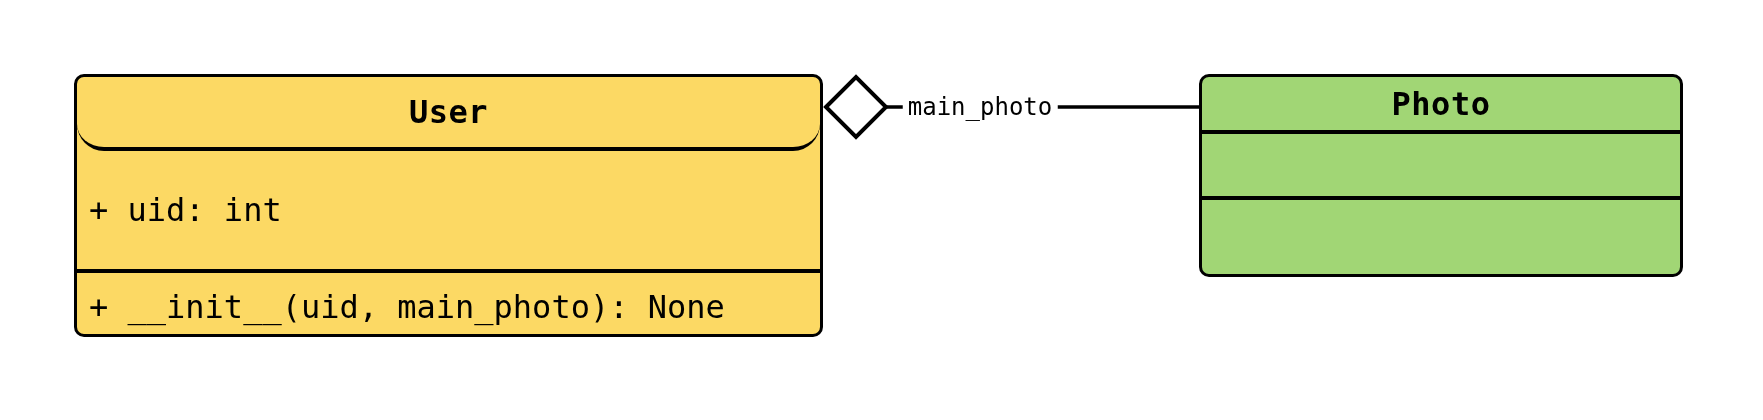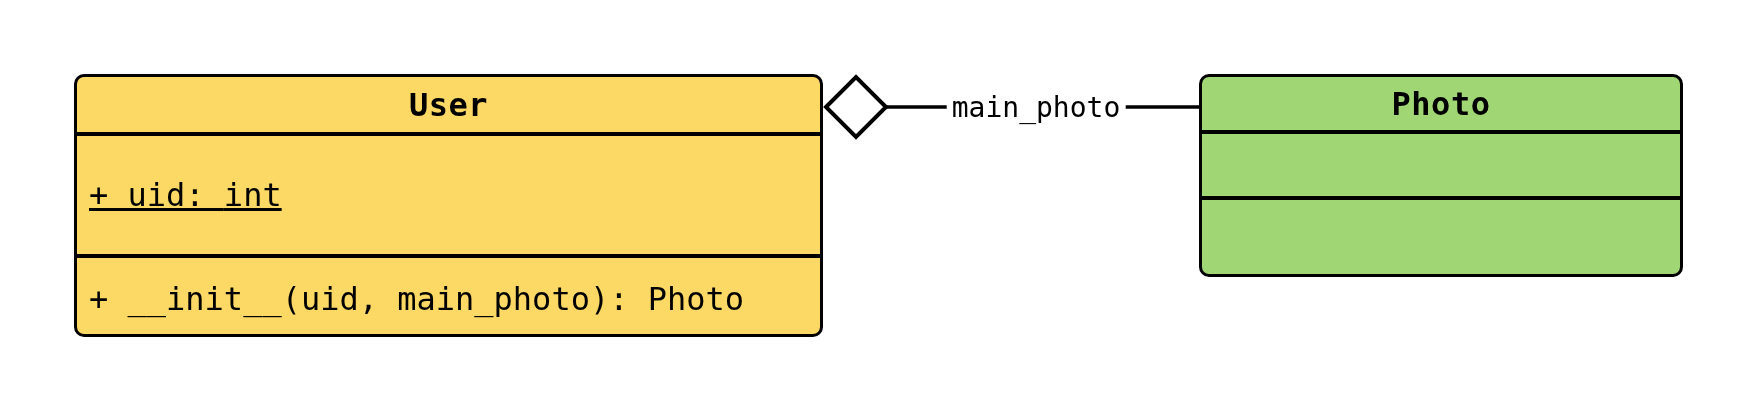--- a/index.html
+++ b/index.html
@@ -41,30 +41,29 @@
     width: 484px; height: 203px;
     background: var(--photo-fill);
   }
   .sec { width: 100%; }
   .sec.divided { border-bottom: 4px solid var(--stroke); }
   .sec.header {
     display: flex;
     align-items: center;
     justify-content: center;
   }
-  .user-box .sec.header  { height: 59px; }
+  .user-box .sec.header  { height: 74px; border-radius: 27px; }
   .photo-box .sec.header { height: 57px; }
   .user-box .sec.attrs   { height: 122px; }
   .photo-box .sec.attrs  { height: 66px; }
   .sec.attrs {
     display: flex;
     flex-direction: column;
     justify-content: center;
     padding-left: 12px;
-    text-decoration: underline;
   }
   .sec.methods {
     flex: 1 1 auto;
     display: flex;
     align-items: center;
     padding-left: 12px;
     padding-top: 6px;
   }
   .title {
     font-size: 32px;
@@ -89,43 +88,43 @@
     stroke-width: 3.5;
   }
   .connector polygon {
     fill: var(--bg);
     stroke: var(--stroke);
     stroke-width: 4;
     stroke-linejoin: miter;
   }
   .edge-label {
     position: absolute;
-    left: 1036px; top: 107px;
+    left: 980px; top: 107px;
     transform: translate(-50%, -50%);
     background: var(--bg);
     padding: 0 5px;
-    font-size: 28px;
+    font-size: 24px;
     white-space: pre;
     z-index: 2;
   }
 </style>
 </head>
 <body>
 
 <div class="canvas">
 
   <div class="class-box user-box">
     <div class="sec header divided">
       <span class="title">User</span>
     </div>
     <div class="sec attrs divided">
       <div class="attr-row"><span>+ uid: </span><span class="type">int</span></div>
     </div>
     <div class="sec methods">
-      <div class="method-row">+ __init__(uid, main_photo): Photo</div>
+      <div class="method-row">+ __init__(uid, main_photo): None</div>
     </div>
   </div>
 
   <svg class="connector" viewBox="0 0 1763 420" xmlns="http://www.w3.org/2000/svg">
     <line x1="884" y1="107" x2="1200" y2="107"></line>
     <polygon points="826,107 856,77 886,107 856,137"></polygon>
   </svg>
   <div class="edge-label">main_photo</div>
 
   <div class="class-box photo-box">

